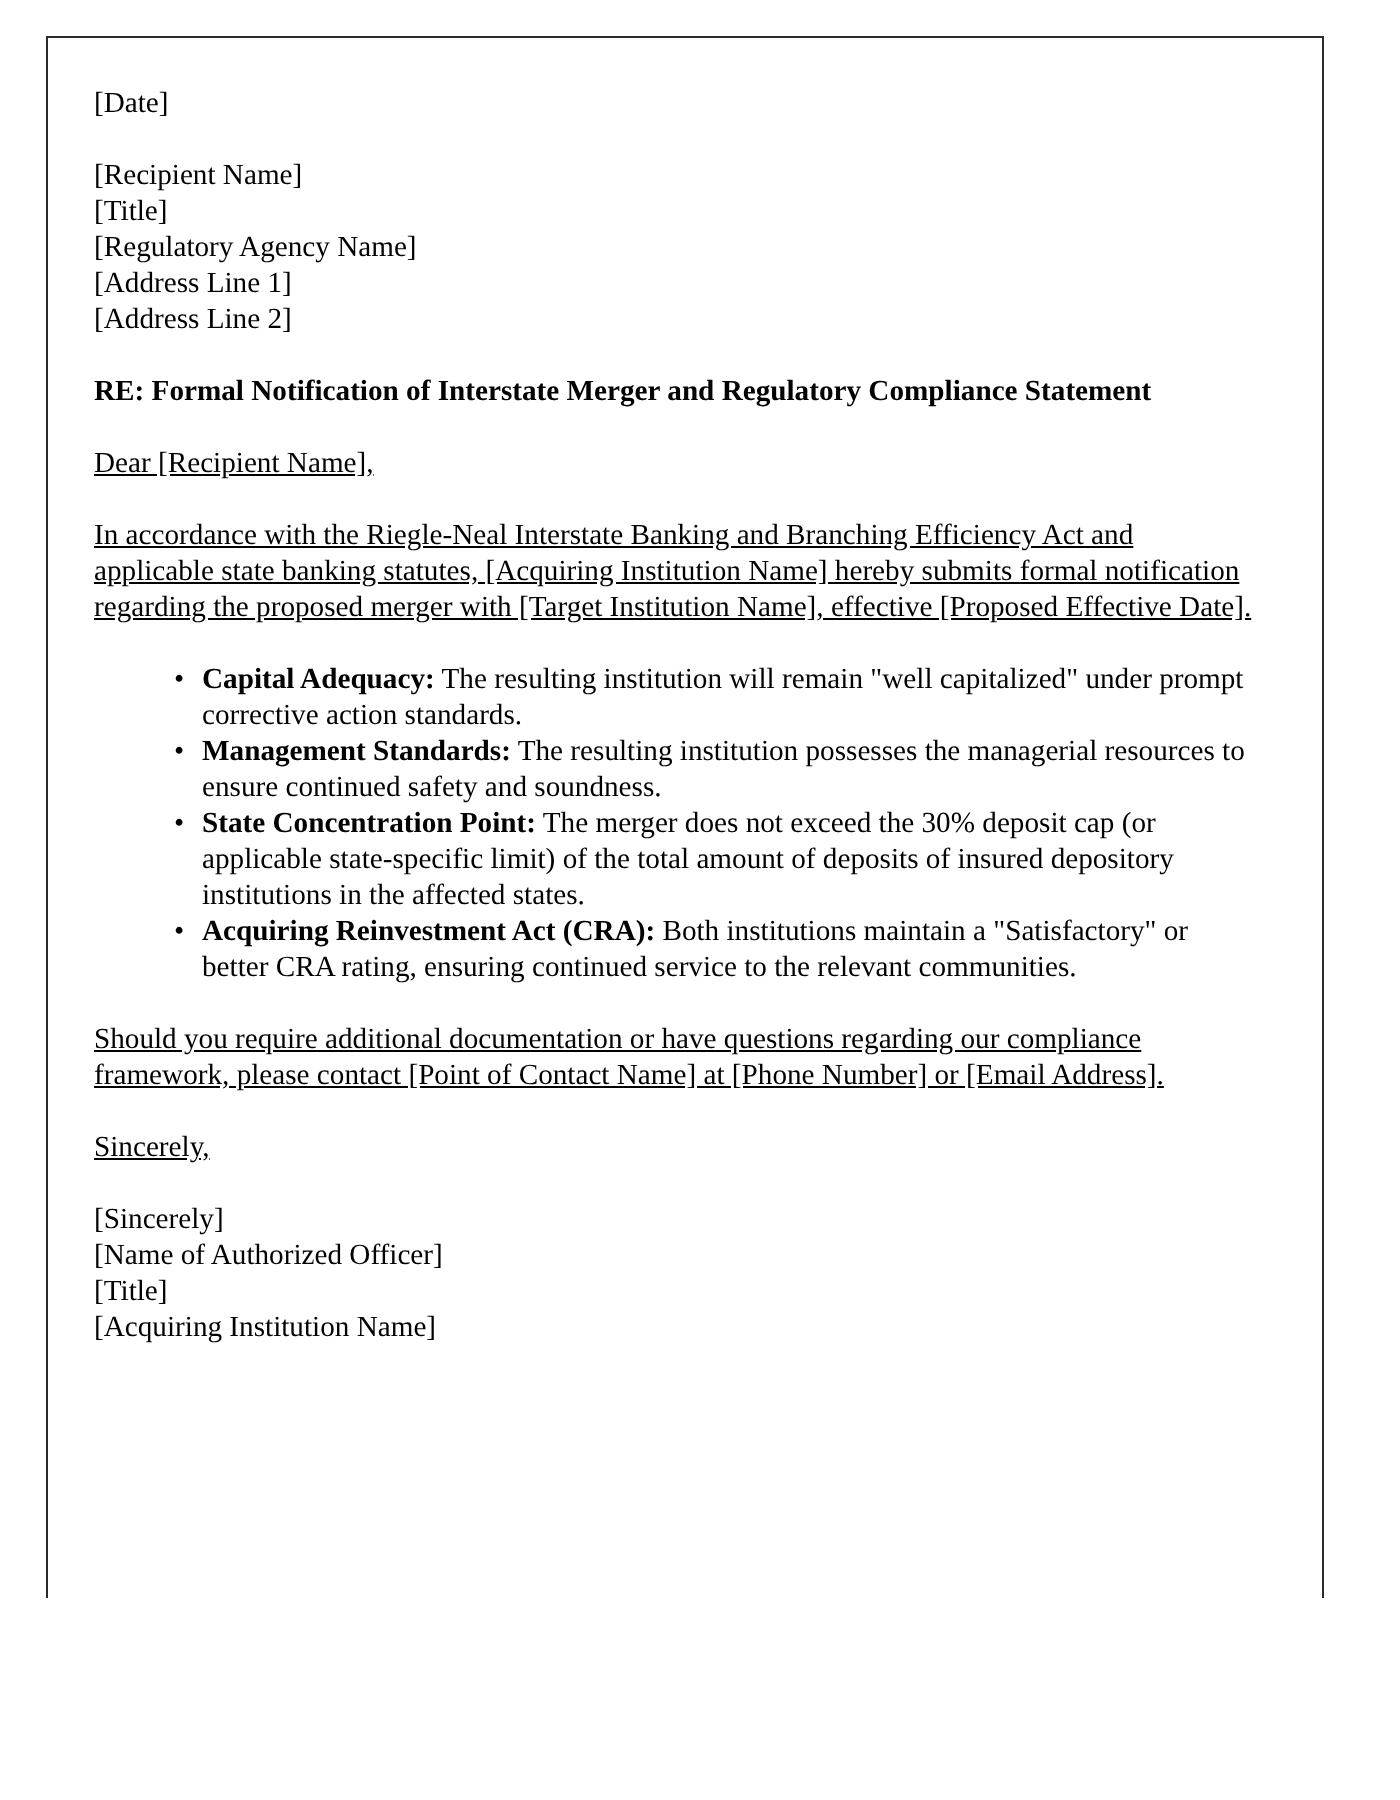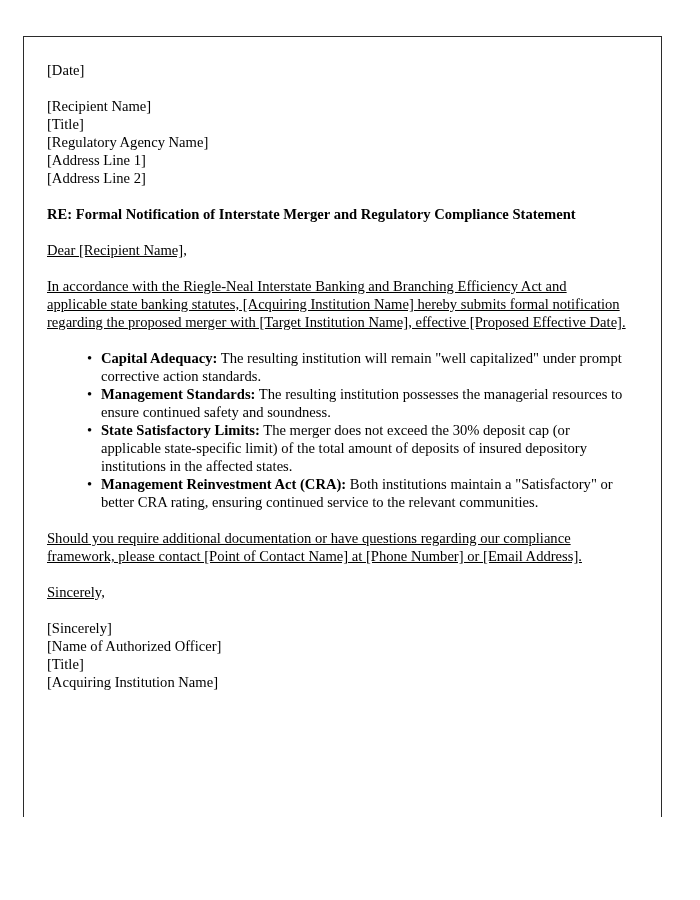--- a/index.html
+++ b/index.html
@@ -12,21 +12,21 @@
     width: 700px;
     height: 900px;
     overflow: hidden;
     font-family: "Liberation Serif", "DejaVu Serif", serif;
     color: #000000;
   }
 
   .page-sheet {
     position: absolute;
     left: 23px;
-    top: 36px;
+    top: 18px;
     width: 639px;
     height: 781px;
     box-sizing: border-box;
     background: #ffffff;
     border-top: 1px solid #2b2b2b;
     border-left: 1px solid #2b2b2b;
     border-right: 1px solid #2b2b2b;
     border-bottom: none;
     overflow: hidden;
   }
@@ -107,22 +107,22 @@
     <div class="subject-line">RE: Formal Notification of Interstate Merger and Regulatory Compliance Statement</div>
 
     <p class="para">Dear [Recipient Name],</p>
 
     <p class="para">In accordance with the Riegle-Neal Interstate Banking and Branching Efficiency Act and applicable state banking statutes, [Acquiring Institution Name] hereby submits formal notification regarding the proposed merger with [Target Institution Name], effective [Proposed Effective Date].</p>
 
 
     <ul class="requirements">
       <li><span class="bullet-term">Capital Adequacy:</span><span> The resulting institution will remain "well capitalized" under prompt corrective action standards.</span></li>
       <li><span class="bullet-term">Management Standards:</span><span> The resulting institution possesses the managerial resources to ensure continued safety and soundness.</span></li>
-      <li><span class="bullet-term">State Satisfactory Limits:</span><span> The merger does not exceed the 30% deposit cap (or applicable state-specific limit) of the total amount of deposits of insured depository institutions in the affected states.</span></li>
-      <li><span class="bullet-term">Management Reinvestment Act (CRA):</span><span> Both institutions maintain a "Satisfactory" or better CRA rating, ensuring continued service to the relevant communities.</span></li>
+      <li><span class="bullet-term">State Concentration Point:</span><span> The merger does not exceed the 30% deposit cap (or applicable state-specific limit) of the total amount of deposits of insured depository institutions in the affected states.</span></li>
+      <li><span class="bullet-term">Acquiring Reinvestment Act (CRA):</span><span> Both institutions maintain a "Satisfactory" or better CRA rating, ensuring continued service to the relevant communities.</span></li>
     </ul>
 
 
     <p class="para">Should you require additional documentation or have questions regarding our compliance framework, please contact [Point of Contact Name] at [Phone Number] or [Email Address].</p>
 
     <p class="para">Sincerely,</p>
 
     <div class="block sig-block">
       <span class="addr-line">[Sincerely]</span>
       <span class="addr-line">[Name of Authorized Officer]</span>

